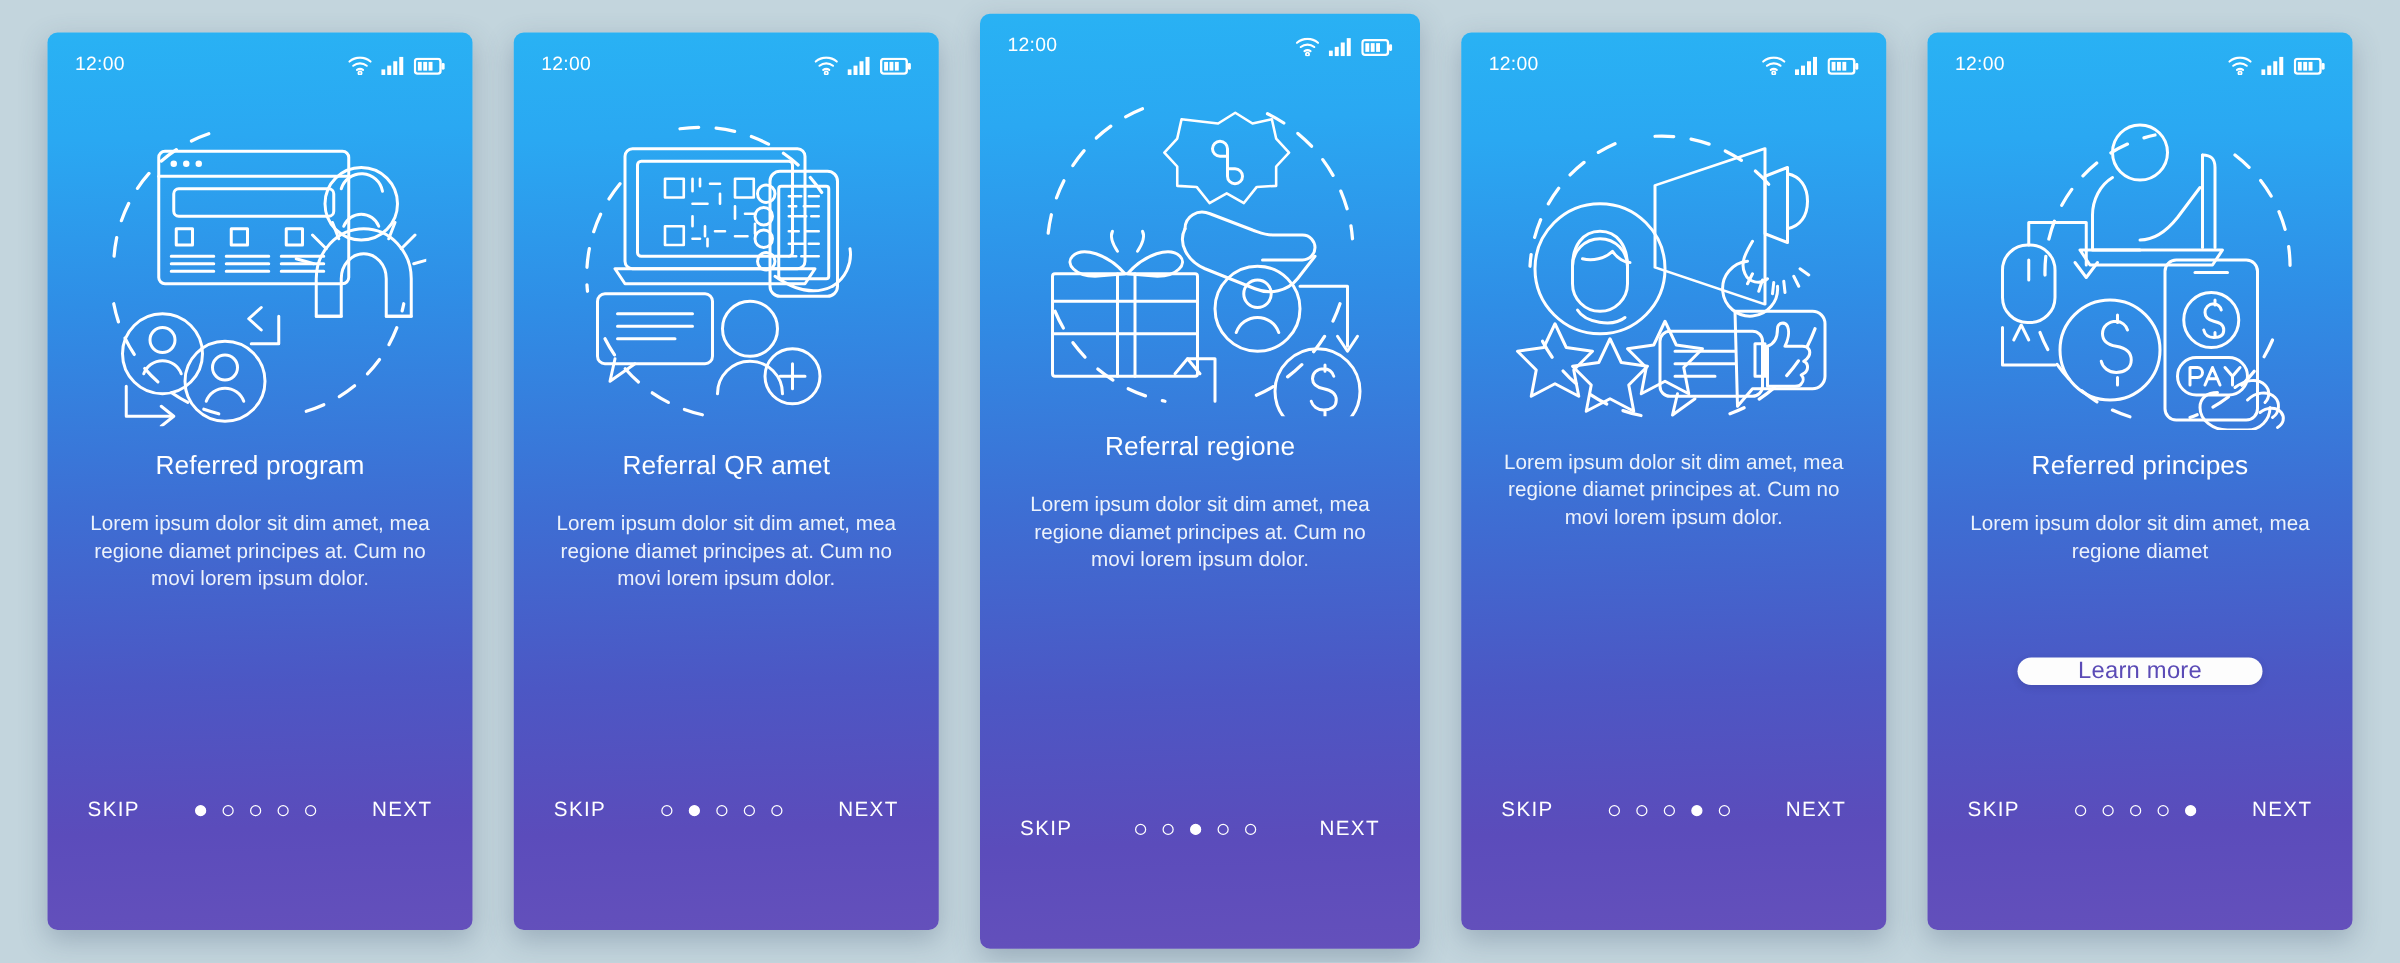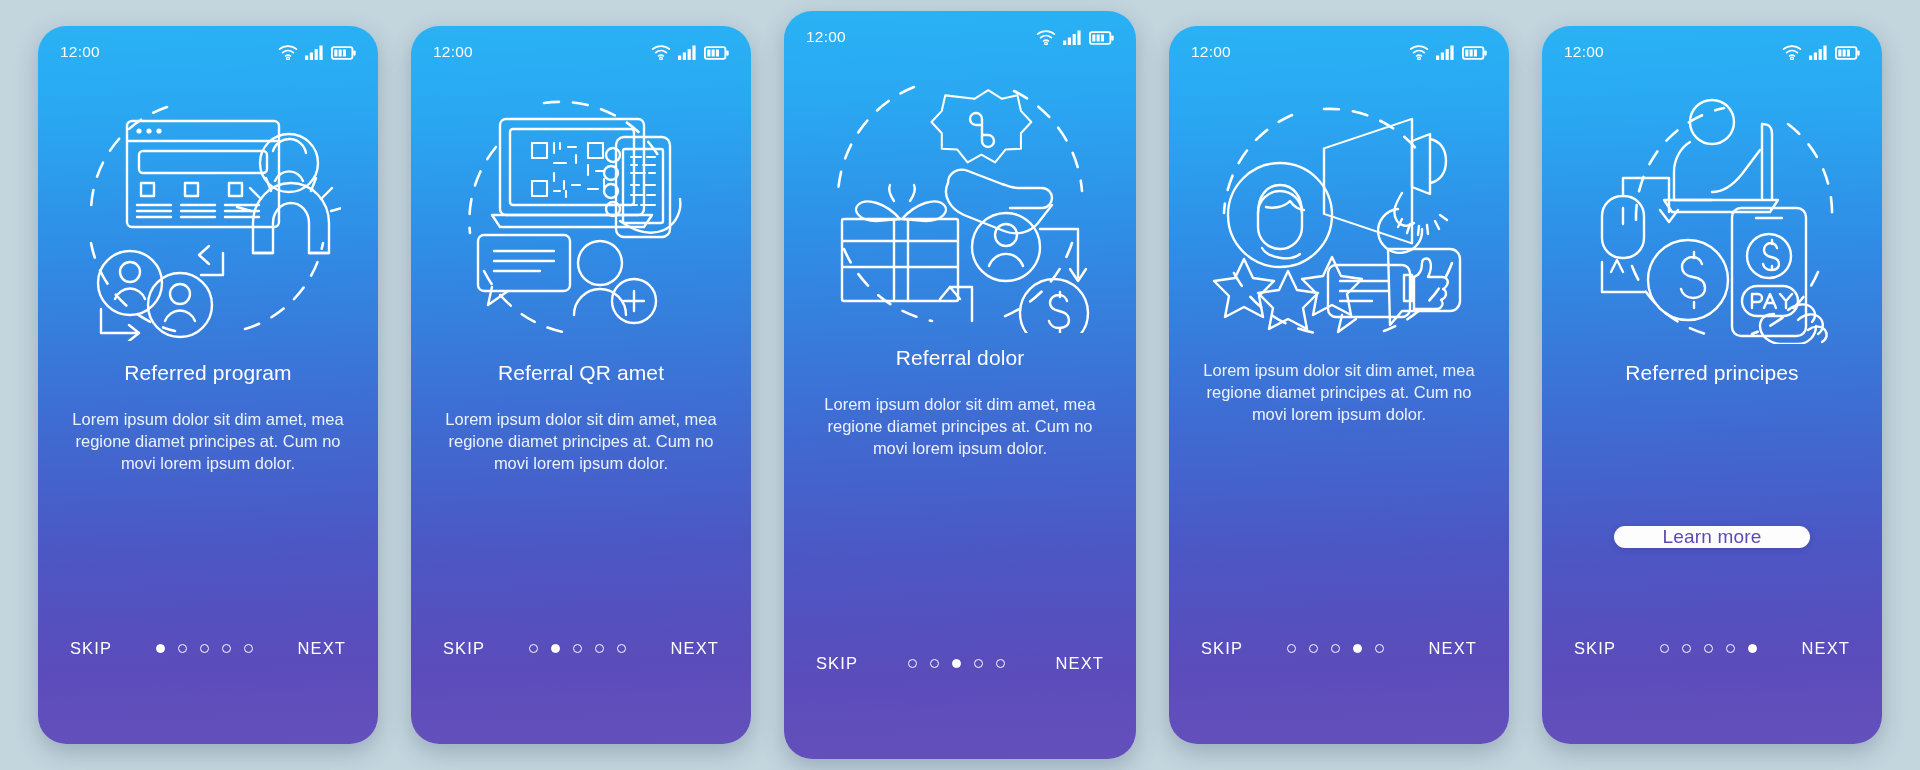--- a/index.html
+++ b/index.html
@@ -12,21 +12,21 @@
   .stage{
     position:relative;width:1920px;height:770px;
     display:flex;align-items:center;justify-content:center;
     gap:33px;
   }
 
   
   .screen{
     position:relative;
     width:340px;height:718px;
-    border-radius:28px;
+    border-radius:8px;
     background:linear-gradient(178deg,
         #29b2f4 0%,
         #2aa8f2 12%,
         #2f8ee6 30%,
         #3d6fd4 52%,
         #4c57c4 72%,
         #5b4cbb 88%,
         #6450bb 100%);
     box-shadow:0 8px 22px rgba(60,80,110,.30);
     overflow:hidden;
@@ -310,21 +310,21 @@
     <circle cx="232" cy="242" r="34"></circle>
     <path d="M238 226v-5M238 262v-5M245 230a8 8 0 0 0-8-6c-5 0-9 3-9 8s4 7 9 8 10 3 10 9-5 8-10 8-9-3-10-7"></path>
     <path d="M218 158h38v48"></path>
             <path d="M248 198l8 12 8-12"></path>
     <path d="M150 250v-34h-22"></path>
             <path d="M140 226l-12-10 12-10" transform="rotate(90 128 216)"></path>
   </g>
         </svg>
       </div>
     <div class="copy">
-      <h2 class="title">Referral dolor</h2>
+      <h2 class="title">Referral regione</h2>
       <p class="body">Lorem ipsum dolor sit dim amet, mea regione diamet principes at. Cum no movi lorem ipsum dolor.</p>
     </div>
 
     <div class="nav">
       <button class="navbtn">SKIP</button>
       <div class="dots">
           <button class="dot" aria-label="dot 1"></button>
           <button class="dot" aria-label="dot 2"></button>
           <button class="dot on" aria-label="dot 3"></button>
           <button class="dot" aria-label="dot 4"></button>
@@ -461,20 +461,21 @@
     <path d="M176 204v14M176 204h6a4 4 0 0 1 0 8h-6M188 218l6-14 6 14M190 213h8M204 204l6 7 6-7M210 211v7"></path>
     <path d="M212 220c8-6 18-8 24-2 4 4 4 10 0 14"></path>
     <path d="M222 230c6-6 16-8 22-2 4 4 4 12-2 16"></path>
     <path d="M232 240c5-4 13-5 17 0 3 4 2 9-3 12"></path>
     <path d="M198 224c-8 0-14 4-14 12 0 10 10 18 22 18h16c10 0 18-8 18-18"></path>
   </g>
         </svg>
       </div>
     <div class="copy">
       <h2 class="title">Referred principes</h2>
+      <p class="body">Lorem ipsum dolor sit dim amet, mea regione diamet</p>
     </div>
     <div class="cta-wrap">
       <button class="cta">Learn more</button>
     </div>
     <div class="nav">
       <button class="navbtn">SKIP</button>
       <div class="dots">
           <button class="dot" aria-label="dot 1"></button>
           <button class="dot" aria-label="dot 2"></button>
           <button class="dot" aria-label="dot 3"></button>

